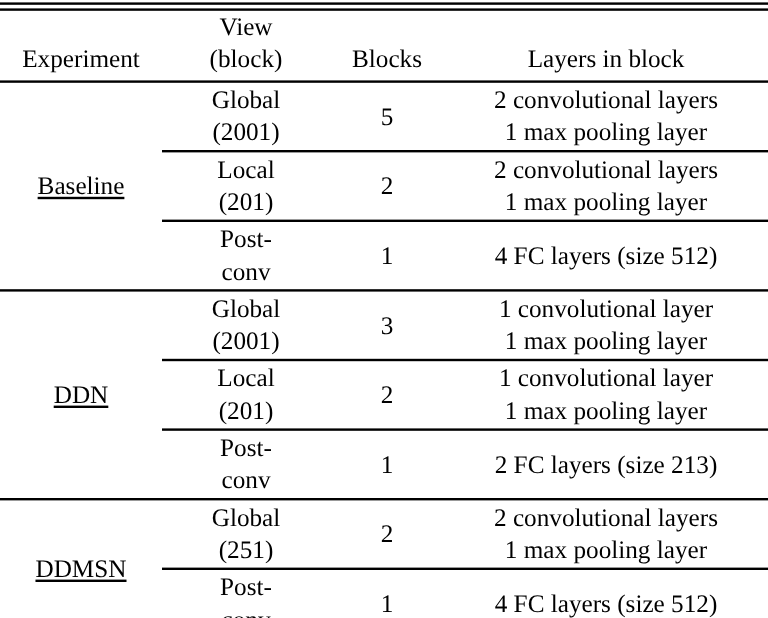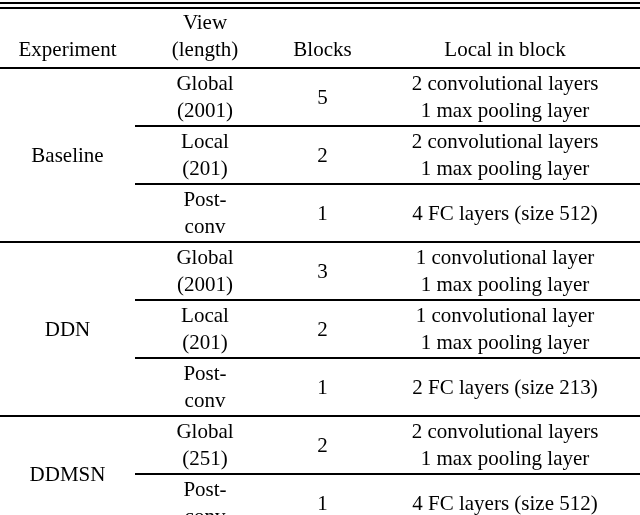--- a/index.html
+++ b/index.html
@@ -37,21 +37,21 @@
     height: 48px;
     padding-bottom: 4px;
     border-bottom: 2px solid #000;
   }
   tbody td {
     height: 56px;
     vertical-align: middle;
   }
   tr.sub td { border-bottom: 2px solid #000; }
   tr.group-end td { border-bottom: 2px solid #000; }
-  td.exp { border-bottom: 2px solid #000; }
+  td.exp { border-bottom: 2px solid #000; text-decoration: underline; }
   .ln { display: block; }
   .stack {
     display: inline-block;
     text-align: center;
   }
 </style>
 </head>
 <body>
 
 <table class="paper-table">
@@ -59,24 +59,24 @@
     <col class="c-exp">
     <col class="c-view">
     <col class="c-blocks">
     <col class="c-layers">
   </colgroup>
   <thead>
     <tr>
       <td class="hdr">Experiment</td>
       <td class="hdr">
         <span class="ln">View</span>
-        <span class="ln">(length)</span>
+        <span class="ln">(block)</span>
       </td>
       <td class="hdr">Blocks</td>
-      <td class="hdr">Local in block</td>
+      <td class="hdr">Layers in block</td>
     </tr>
   </thead>
   <tbody>
 
     <tr class="sub">
       <td class="exp" rowspan="3">Baseline</td>
       <td>
         <span class="ln">Global</span>
         <span class="ln">(2001)</span>
       </td>

